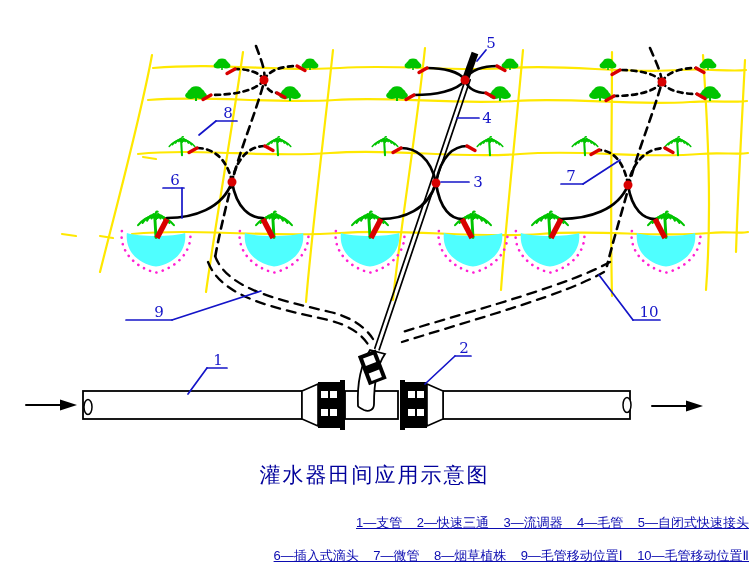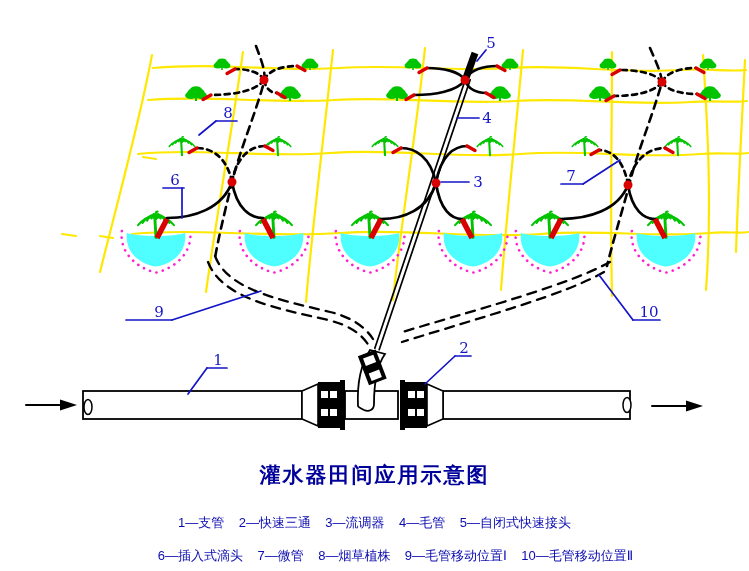--- a/index.html
+++ b/index.html
@@ -1,23 +1,23 @@
 <!DOCTYPE html>
 <html><head>
 <meta charset="utf-8">
 <style>
   html,body{margin:0;padding:0;background:#fff;}
   #canvas{position:relative;width:749px;height:571px;background:#ffffff;overflow:hidden;
           font-family:"Liberation Sans",sans-serif;}
   #diagram{position:absolute;left:0;top:0;}
   .title-line{position:absolute;left:0;right:0;top:461px;text-align:center;
-    font-size:21px;font-weight:bold;letter-spacing:2px;color:#00009b;
+    font-size:21px;font-weight:normal;letter-spacing:2px;color:#00009b;
     font-family:"Liberation Sans",sans-serif;}
-  .legend-line{position:absolute;left:0;right:0;text-align:center;color:#0b0bb0;
-    font-size:13px;white-space:pre;font-family:"Liberation Sans",sans-serif;}
+  .legend-line{position:absolute;left:0;right:0;text-align:right;color:#0b0bb0;
+    font-size:13px;white-space:pre;font-family:"Liberation Sans",sans-serif;text-decoration:underline;}
   #legend1{top:514px;}
   #legend2{top:547px;padding-left:42px;}
 </style>
 </head>
 <body>
 
 <div id="canvas">
   <svg id="diagram" width="749" height="571" viewBox="0 0 749 571" xmlns="http://www.w3.org/2000/svg">
       <g>
         <path d="M153,68 C220,62 280,72 340,68 C400,64 450,72 510,68 C570,64 620,74 680,70 C705,68 730,72 746,70" fill="none" stroke="#FFE800" stroke-width="2.2" stroke-linecap="round"></path>

